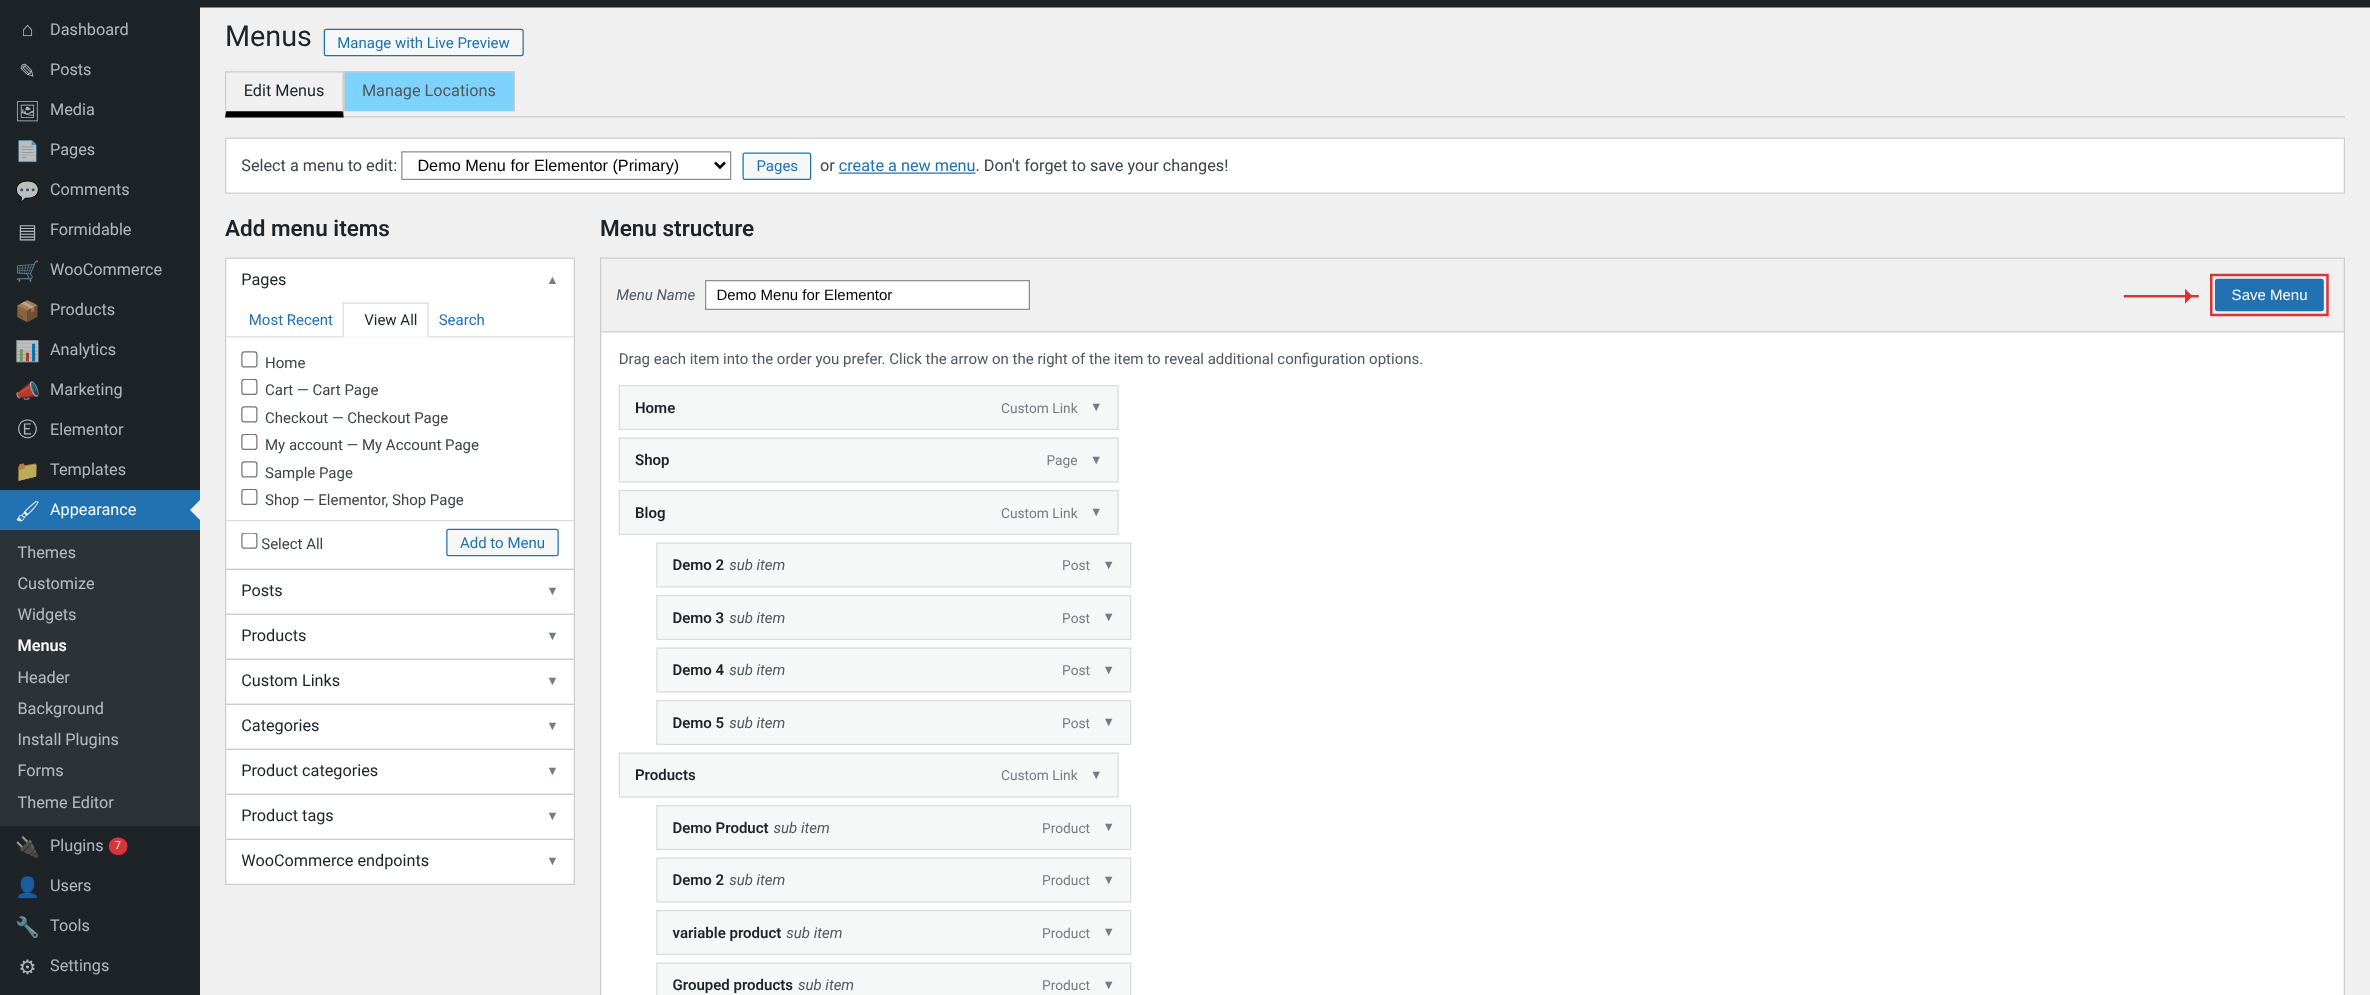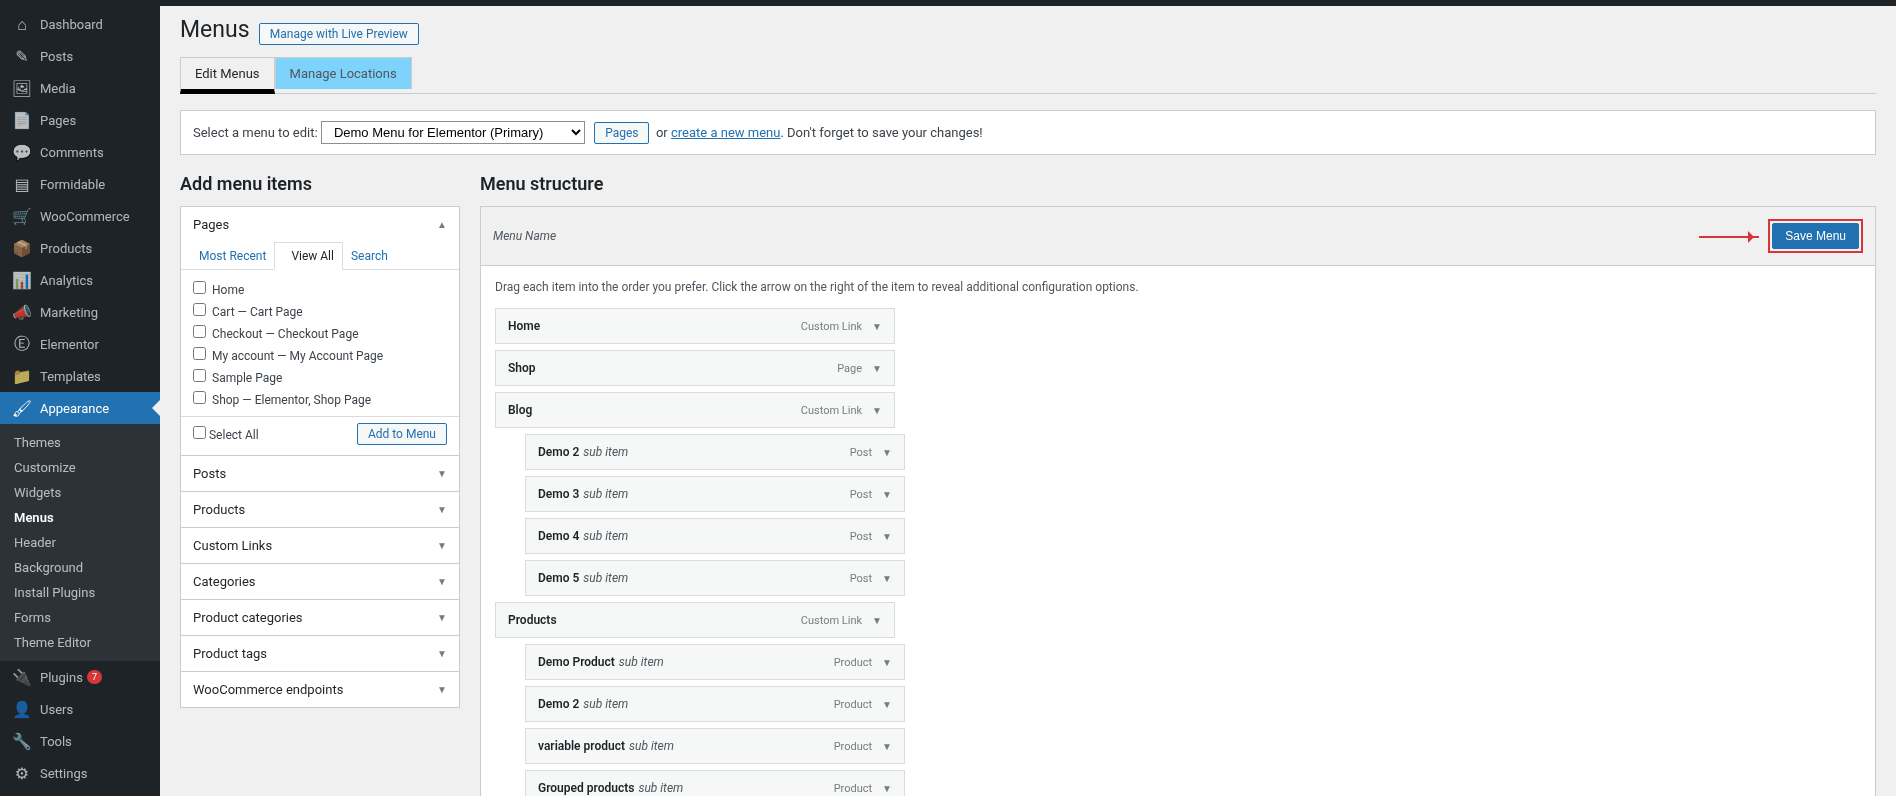--- a/index.html
+++ b/index.html
@@ -236,20 +236,21 @@
               </div>
             </div>
         </div>
 
         <div class="col-right">
           <h2 class="section">Menu structure</h2>
 
           <div class="menu-header">
             <div class="name-field">
               <em>Menu Name</em>
+              <input type="text" value="Demo Menu for Elementor" style="">
             </div>
             <div>
               <span class="arrow-red"></span>
               <span class="save-highlight">
                 <button class="btn-primary">Save Menu</button>
               </span>
             </div>
           </div>
 
           <div class="menu-body">

